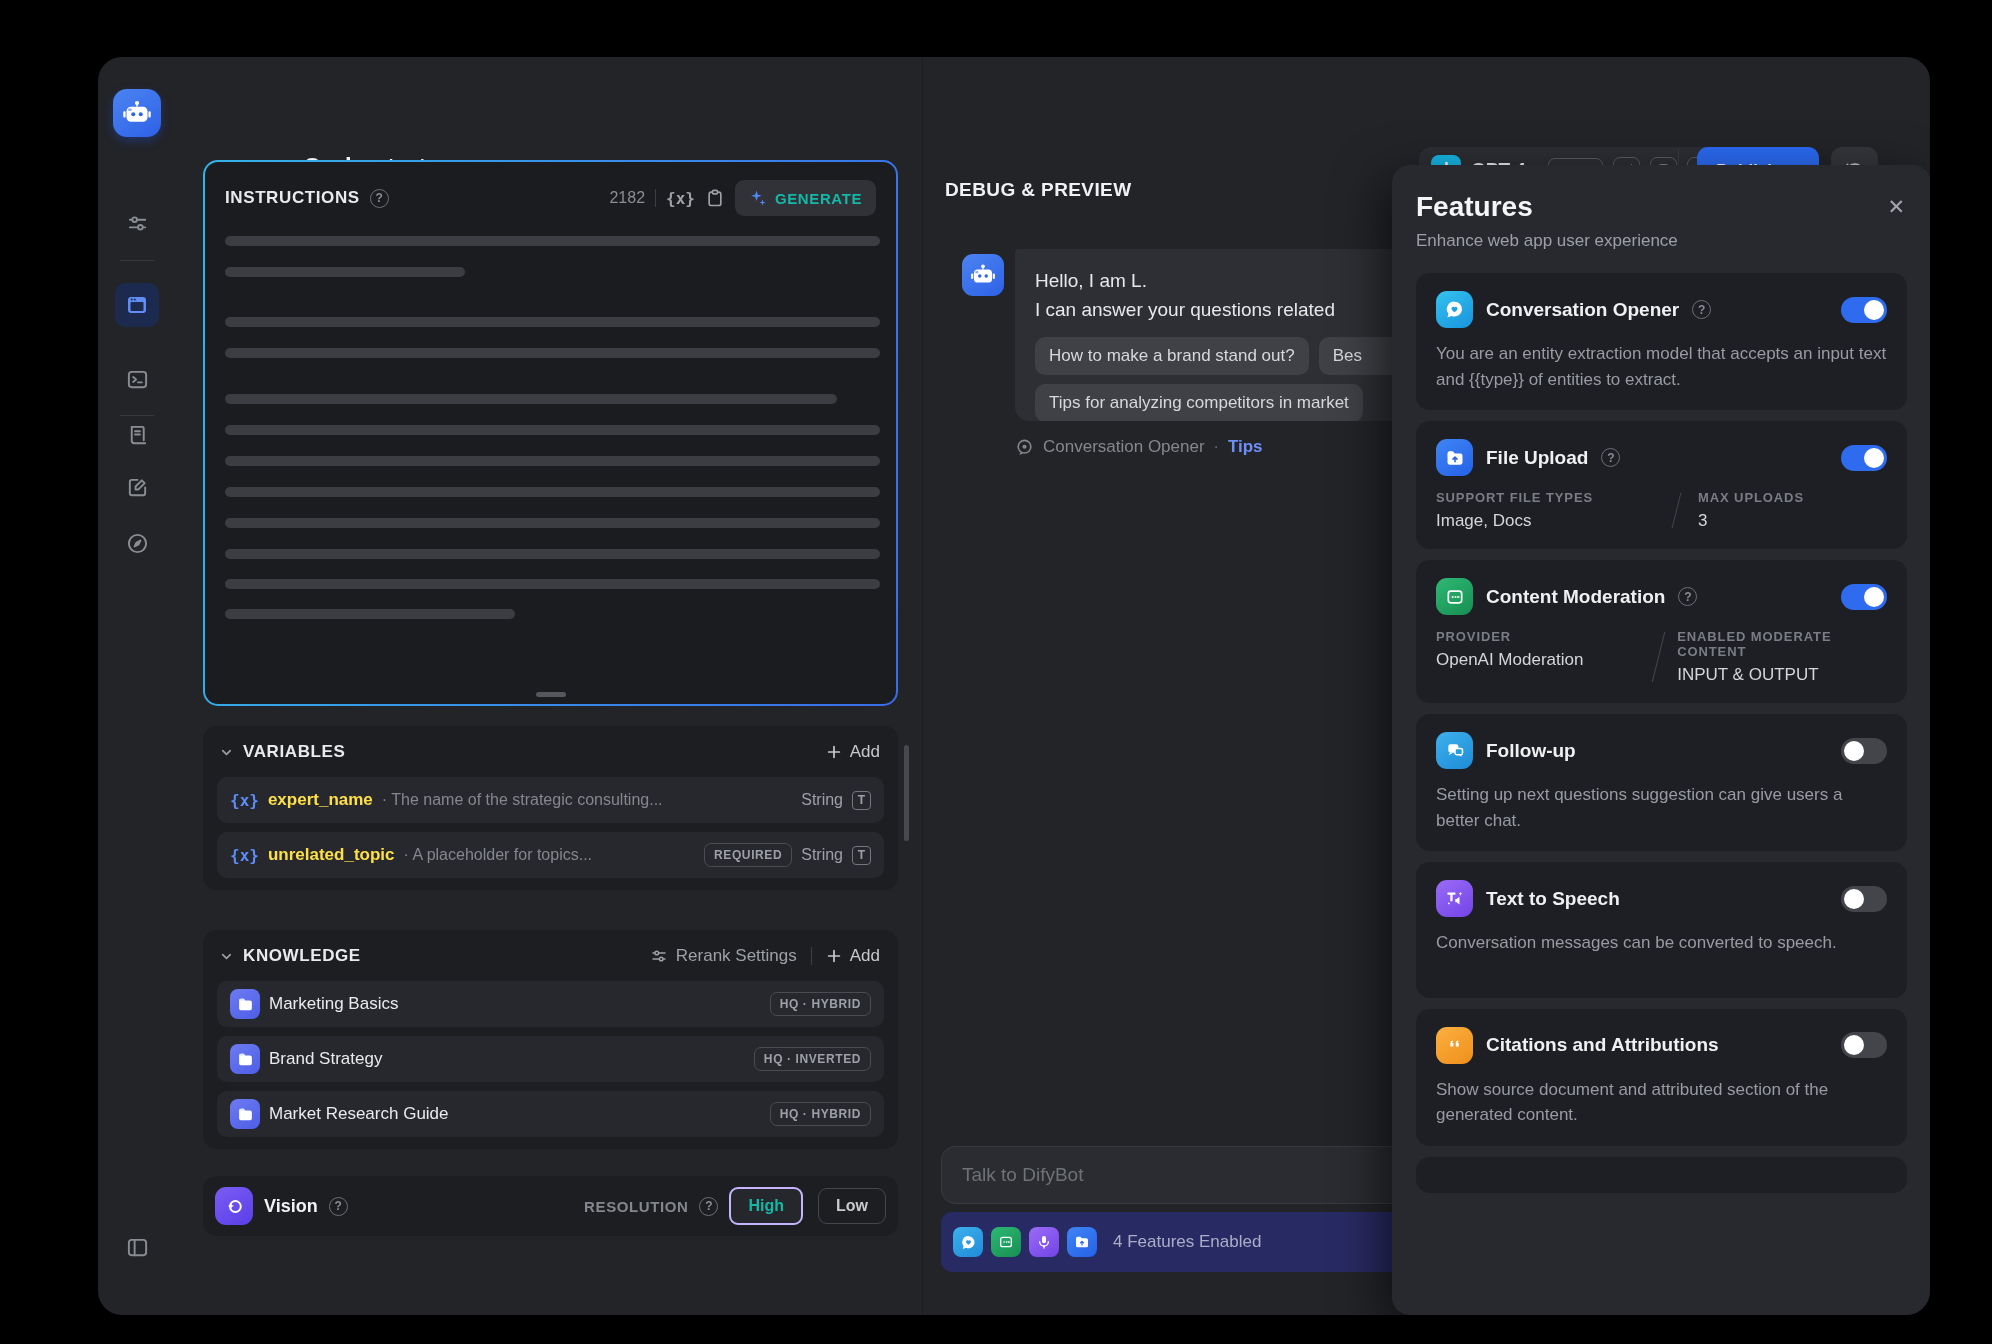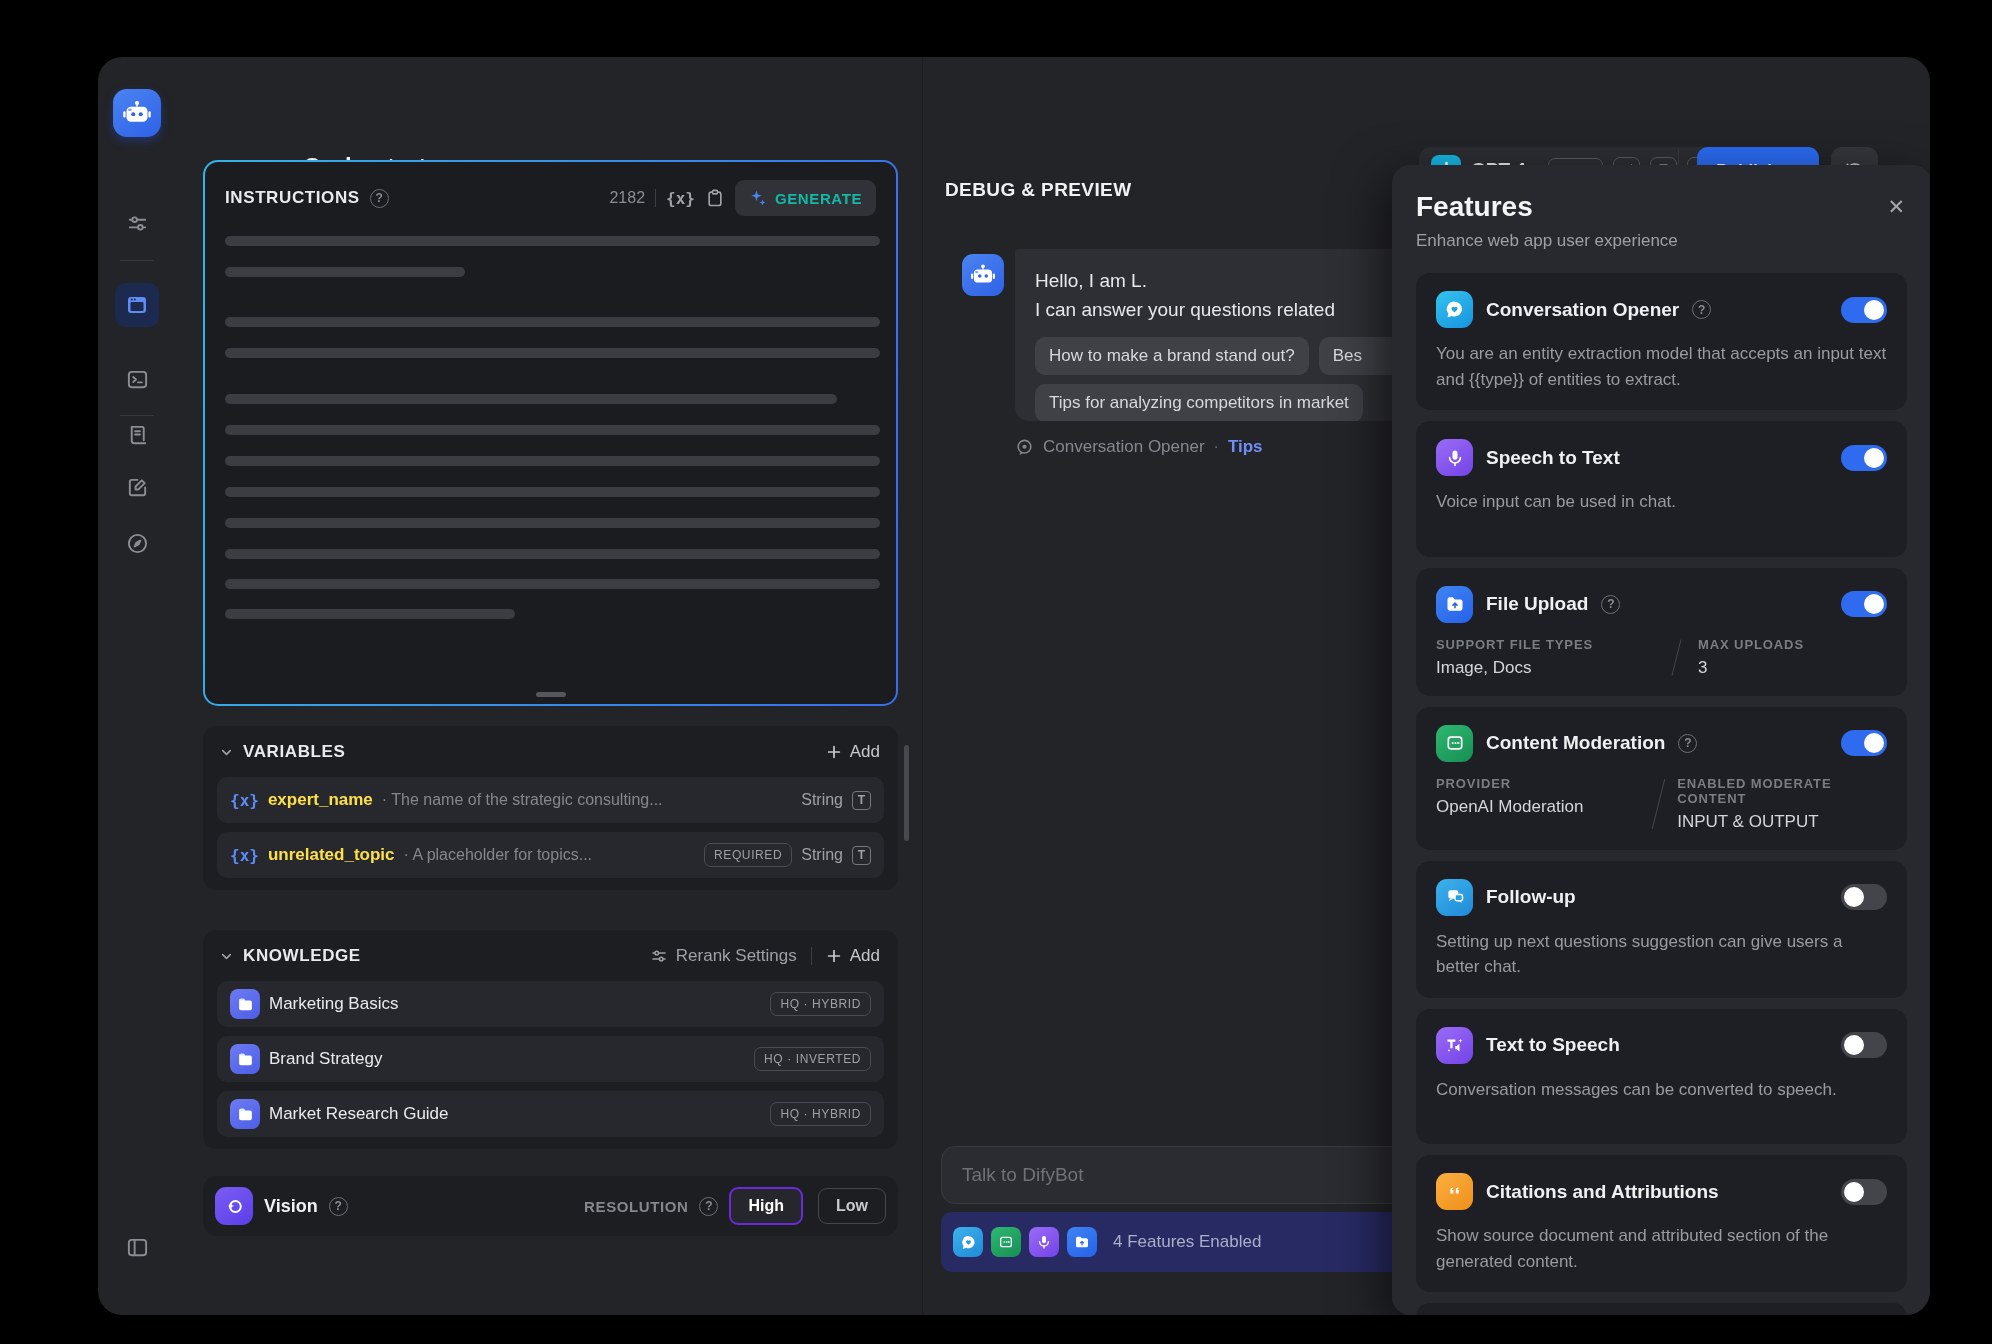--- a/index.html
+++ b/index.html
@@ -51,35 +51,35 @@
   .section { position:absolute; left:105px; width:695px; background:#1d1e22; border-radius:14px; padding:12px 14px; }
   .sec-head { display:flex; align-items:center; gap:9px; padding:4px 4px 6px 2px; color:#e9eaec; }
   .sec-title { font-size:17px; font-weight:700; letter-spacing:.6px; }
   .sec-right { margin-left:auto; display:flex; align-items:center; gap:14px; }
   .link-btn { display:flex; align-items:center; gap:8px; color:#c6c8cc; font-size:17px; cursor:pointer; }
   .link-btn.muted { color:#9da0a6; }
   .sec-vdiv { width:1px; height:18px; background:#3c3e43; }
   .row { background:#27282d; border-radius:10px; height:46px; margin-top:9px; display:flex; align-items:center; padding:0 13px; gap:9px; }
   .var-name { color:#fde047; font-size:17px; font-weight:700; }
   .var-desc { color:#84878d; font-size:16px; white-space:nowrap; overflow:hidden; }
-  .pill-badge { border:1px solid #4a4c52; border-radius:7px; color:#9da0a6; font-size:12px; font-weight:400; letter-spacing:.6px; padding:4px 9px; flex:none; }
+  .pill-badge { border:1px solid #4a4c52; border-radius:7px; color:#9da0a6; font-size:12px; font-weight:700; letter-spacing:.6px; padding:4px 9px; flex:none; }
   .type-lbl { color:#9da0a6; font-size:16px; flex:none; }
   .t-ic { width:19px; height:19px; border:1.6px solid #74777d; border-radius:4px; color:#9da0a6; font-size:12px; font-weight:700;
     display:flex; align-items:center; justify-content:center; flex:none; }
   .k-ic { width:30px; height:30px; border-radius:8px; background:linear-gradient(145deg,#6d7bf0,#4d5ee8); display:flex; align-items:center; justify-content:center; flex:none; }
   .k-name { color:#e9eaec; font-size:17px; font-weight:500; }
   .spacer { flex:1; }
 
   .vision-card { position:absolute; left:105px; top:1119px; width:695px; height:60px; background:#1d1e22; border-radius:14px;
     display:flex; align-items:center; padding:0 12px; gap:11px; }
   .vision-ic { width:38px; height:38px; border-radius:11px; background:linear-gradient(145deg,#7b5cf3,#5a3fe8); display:flex; align-items:center; justify-content:center; }
   .vision-name { color:#f0f1f3; font-size:18px; font-weight:600; }
   .res-lbl { color:#84878d; font-size:15px; font-weight:600; letter-spacing:.6px; }
   .seg { border-radius:9px; padding:8px 17px; font-size:16px; font-weight:600; cursor:pointer; }
-  .seg.hi { border:2px solid #6d28d9; background:#26272c; color:#ffffff; }
+  .seg.hi { border:2px solid #c4b5fd; background:#26272c; color:#14b8a6; }
   .seg.lo { border:1px solid #45474d; color:#c9cbcf; margin-left:4px; }
 
   .col-scroll { position:absolute; left:806px; top:688px; width:5px; height:96px; border-radius:3px; background:#47494f; }
   .col-seam { position:absolute; left:824px; top:0; width:1px; height:100%; background:#1c1d20; }
 
   
   .debug-title { position:absolute; left:847px; top:122px; font-size:19px; font-weight:700; letter-spacing:.4px; color:#f0f1f3; }
   .avatar { position:absolute; left:864px; top:197px; width:42px; height:42px; border-radius:11px;
     background:linear-gradient(145deg,#4b84f2,#2e61e6); display:flex; align-items:center; justify-content:center; }
   .bubble { position:absolute; left:917px; top:192px; width:520px; height:172px; background:#2e2f34; border-radius:14px;
@@ -525,37 +525,20 @@
           </span>
           <span class="ftitle">Conversation Opener</span>
           <span class="help">?</span>
           <span class="toggle on">
                 <span class="knob"></span>
               </span>
         </div>
         <div class="fdesc">You are an entity extraction model that accepts an input text and {{type}} of entities to extract.</div>
       </div>
 
-      <div class="fcard">
-        <div class="fhead">
-          <span class="fic ic-purple">
-            <svg width="20" height="20" viewBox="0 0 24 24" fill="none" stroke="#fff" stroke-width="2" stroke-linecap="round">
-                  <rect x="9" y="3" width="6" height="11" rx="3" fill="#fff" stroke="none"></rect>
-                  <path d="M5.5 11.5a6.5 6.5 0 0 0 13 0"></path>
-                  <line x1="12" y1="18" x2="12" y2="21"></line>
-                </svg>
-          </span>
-          <span class="ftitle">Speech to Text</span>
-          <span class="toggle on">
-                <span class="knob"></span>
-              </span>
-        </div>
-        <div class="fdesc">Voice input can be used in chat.</div>
-        <div style="height:24px"></div>
-      </div>
 
       <div class="fcard">
         <div class="fhead">
           <span class="fic ic-blue">
             <svg width="20" height="20" viewBox="0 0 24 24" fill="#fff">
                   <path d="M3 6.5A2.5 2.5 0 0 1 5.5 4h4l2.2 2.5h6.8A2.5 2.5 0 0 1 21 9v8.5a2.5 2.5 0 0 1-2.5 2.5h-13A2.5 2.5 0 0 1 3 17.5z"></path>
                   <path d="M12 16.5v-5M9.6 13.4L12 11l2.4 2.4" stroke="#2f62e6" stroke-width="1.9" fill="none" stroke-linecap="round" stroke-linejoin="round"></path>
                 </svg>
           </span>
           <span class="ftitle">File Upload</span>

